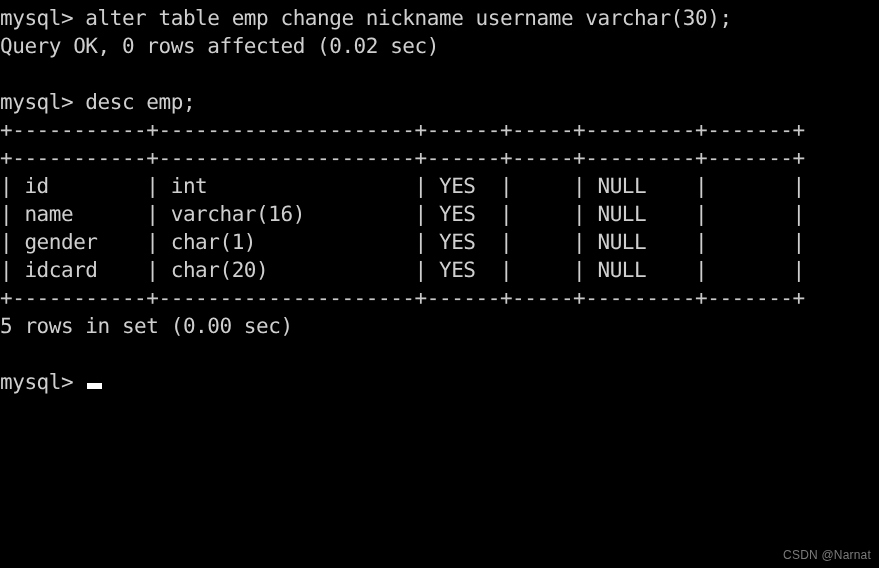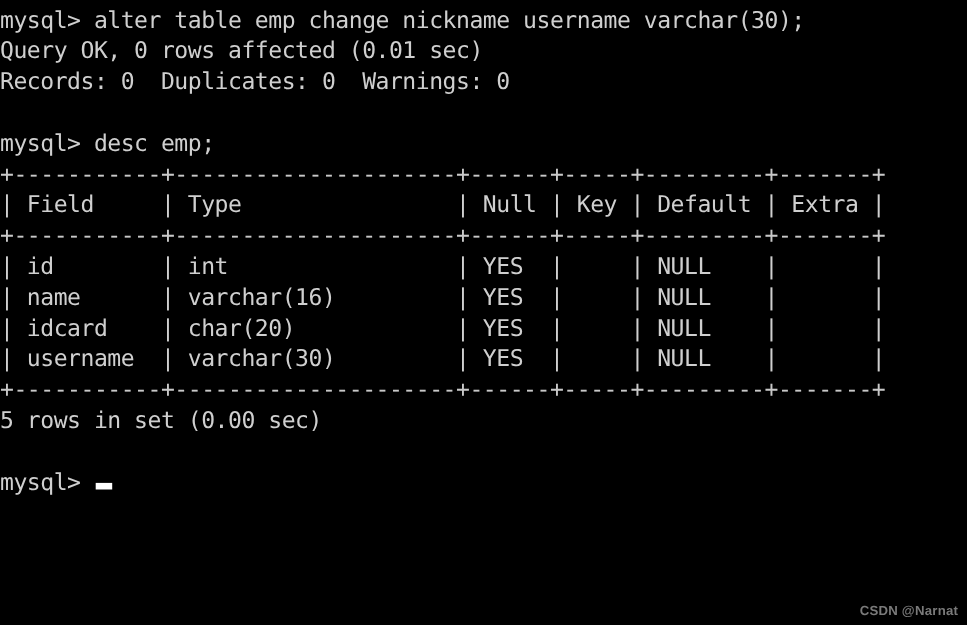--- a/index.html
+++ b/index.html
@@ -56,42 +56,39 @@
   }
   #watermark {
     position: absolute;
     right: 8px;
     bottom: 6px;
     font-family: "Liberation Sans", sans-serif;
     font-size: 12px;
     color: #7a7a7a;
     letter-spacing: 0.2px;
     white-space: pre;
-    font-weight: bold;
   }
 </style>
 </head>
 <body>
 
 <div id="terminal">
 
   <div class="term-line">mysql&gt; alter table emp change nickname username varchar(30);</div>
-  <div class="term-line">Query OK, 0 rows affected (0.01 sec)</div>
-  <div class="term-line">Records: 0  Duplicates: 0  Warnings: 0</div>
+  <div class="term-line">Query OK, 0 rows affected (0.02 sec)</div>
   <div class="term-line blank"> </div>
   <div class="term-line">mysql&gt; desc emp;</div>
 
   <div class="term-line rule">+-----------+---------------------+------+-----+---------+-------+</div>
-  <div class="term-line">| Field     | Type                | Null | Key | Default | Extra |</div>
   <div class="term-line rule">+-----------+---------------------+------+-----+---------+-------+</div>
 
   <div class="term-line">| id        | int                 | YES  |     | NULL    |       |</div>
   <div class="term-line">| name      | varchar(16)         | YES  |     | NULL    |       |</div>
+  <div class="term-line">| gender    | char(1)             | YES  |     | NULL    |       |</div>
   <div class="term-line">| idcard    | char(20)            | YES  |     | NULL    |       |</div>
-  <div class="term-line">| username  | varchar(30)         | YES  |     | NULL    |       |</div>
 
   <div class="term-line rule">+-----------+---------------------+------+-----+---------+-------+</div>
 
   <div class="term-line">5 rows in set (0.00 sec)</div>
   <div class="term-line blank"> </div>
 
   <div class="term-line prompt-line"><span>mysql&gt; </span><span class="cursor-block"></span></div>
 
 </div>
 

